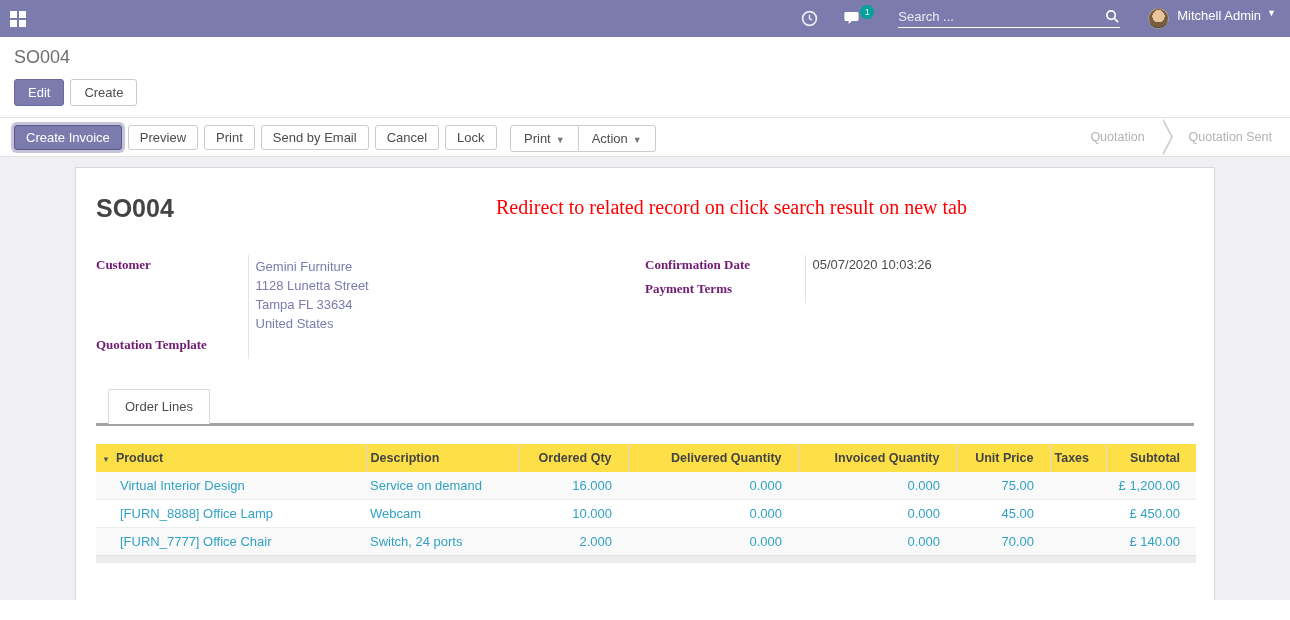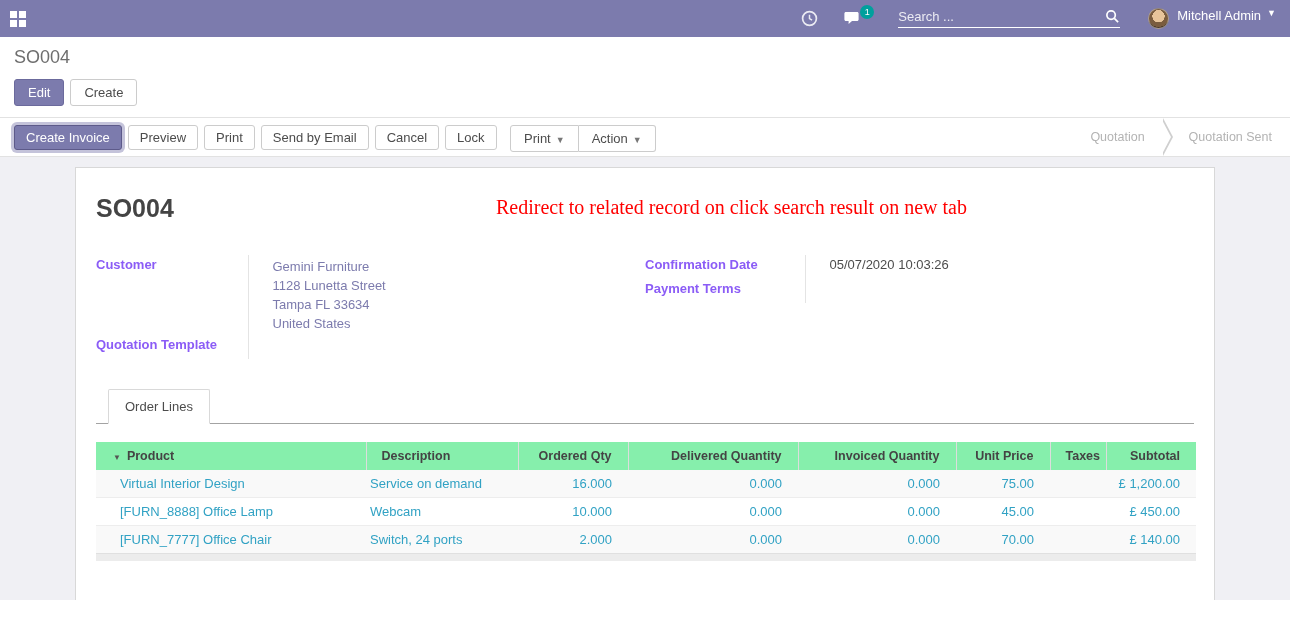--- a/index.html
+++ b/index.html
@@ -56,35 +56,35 @@
   
   .content { background:#f0f0f4; height:443px; overflow:hidden; }
   .sheet { width:1140px; margin:10px auto 0; background:#fff; border:1px solid #d8d8d8; padding:26px 20px 30px; position:relative; min-height:470px; }
   .sheet-title { font-size:25px; font-weight:bold; color:#444; }
   .annotation { position:absolute; left:420px; top:28px; font-family:"Liberation Serif", serif; font-size:20px; color:#ff0000; white-space:nowrap; }
 
   .field-groups { display:flex; margin-top:32px; }
   .fgroup { width:50%; }
   .fgroup table { border-collapse:collapse; }
   .fgroup td { vertical-align:top; font-size:13px; padding:2px 0; }
-  .fgroup td.flabel { width:152px; font-weight:bold; color:#8b5cf6; }
-  .fgroup td.fvalue { border-left:1px solid #e4e4e4; padding-left:24px; min-width:220px; }
+  .fgroup td.flabel { width:152px; font-weight:bold; color:#701a75;font-family:Liberation Serif, serif; }
+  .fgroup td.fvalue { border-left:1px solid #e4e4e4; padding-left:7px; min-width:220px; }
   .fvalue.link { color:#7c7bad; }
   .fvalue .line { line-height:19px; }
   .fgroup-right td.flabel { width:160px; }
   .fgroup td.frow-pad { height:24px; }
 
   
-  .tabs { display:flex; margin-top:30px; border-bottom:1px solid #a3a3a3; padding-left:12px; }
+  .tabs { display:flex; margin-top:30px; border-bottom:3px solid #a3a3a3; padding-left:12px; }
   .tab { font-size:13px; padding:9px 16px; cursor:pointer; color:#8f8fbc; position:relative; }
   .tab.active { color:#4c4c4c; background:#fff; border:1px solid #d9d9d9; border-bottom:1px solid #fff; margin-bottom:-1px; border-radius:2px 2px 0 0; }
 
   
   .ol-table { width:1100px; border-collapse:collapse; table-layout:fixed; margin-top:18px; }
-  .ol-table th { background:#86efac; font-size:12.5px; font-weight:bold; color:#444; padding:7px 15px;
+  .ol-table th { background:#fde047; font-size:12.5px; font-weight:bold; color:#444; padding:7px 4px;
                  text-align:left; border-left:1px solid #ddd; cursor:pointer; }
   .ol-table th:first-child { border-left:none; }
   .ol-table th.num, .ol-table td.num { text-align:right; padding-right:16px; }
   .sort-icon { font-size:8px; color:#555; margin:0 6px 0 2px; }
   .ol-table td { font-size:13px; color:#31a2c4; padding:6px 4px; border-top:1px solid #ededed; cursor:pointer; }
   .ol-table tbody tr:nth-child(odd) { background:#f9f9f9; }
   .ol-table tbody tr:first-child td { border-top:none; }
   .footer-strip td { height:7px; background:#ececec; border-top:1px solid #e0e0e0; padding:0; cursor:default; }
 
   svg { display:block; }

